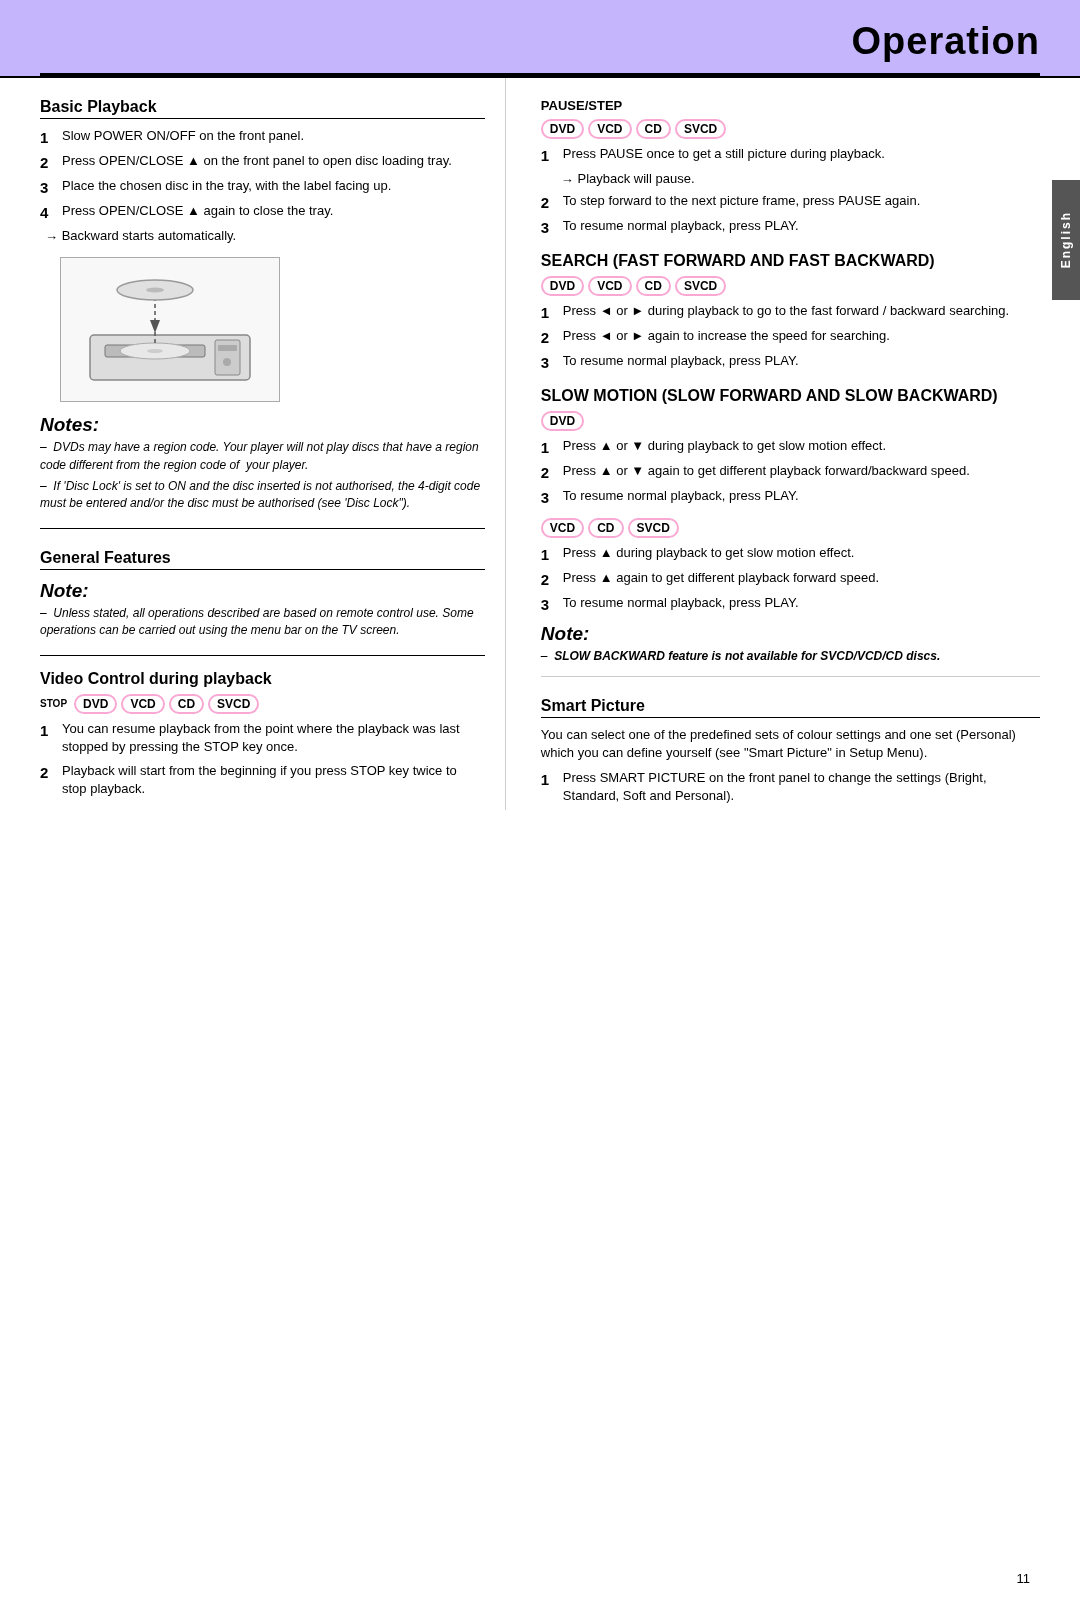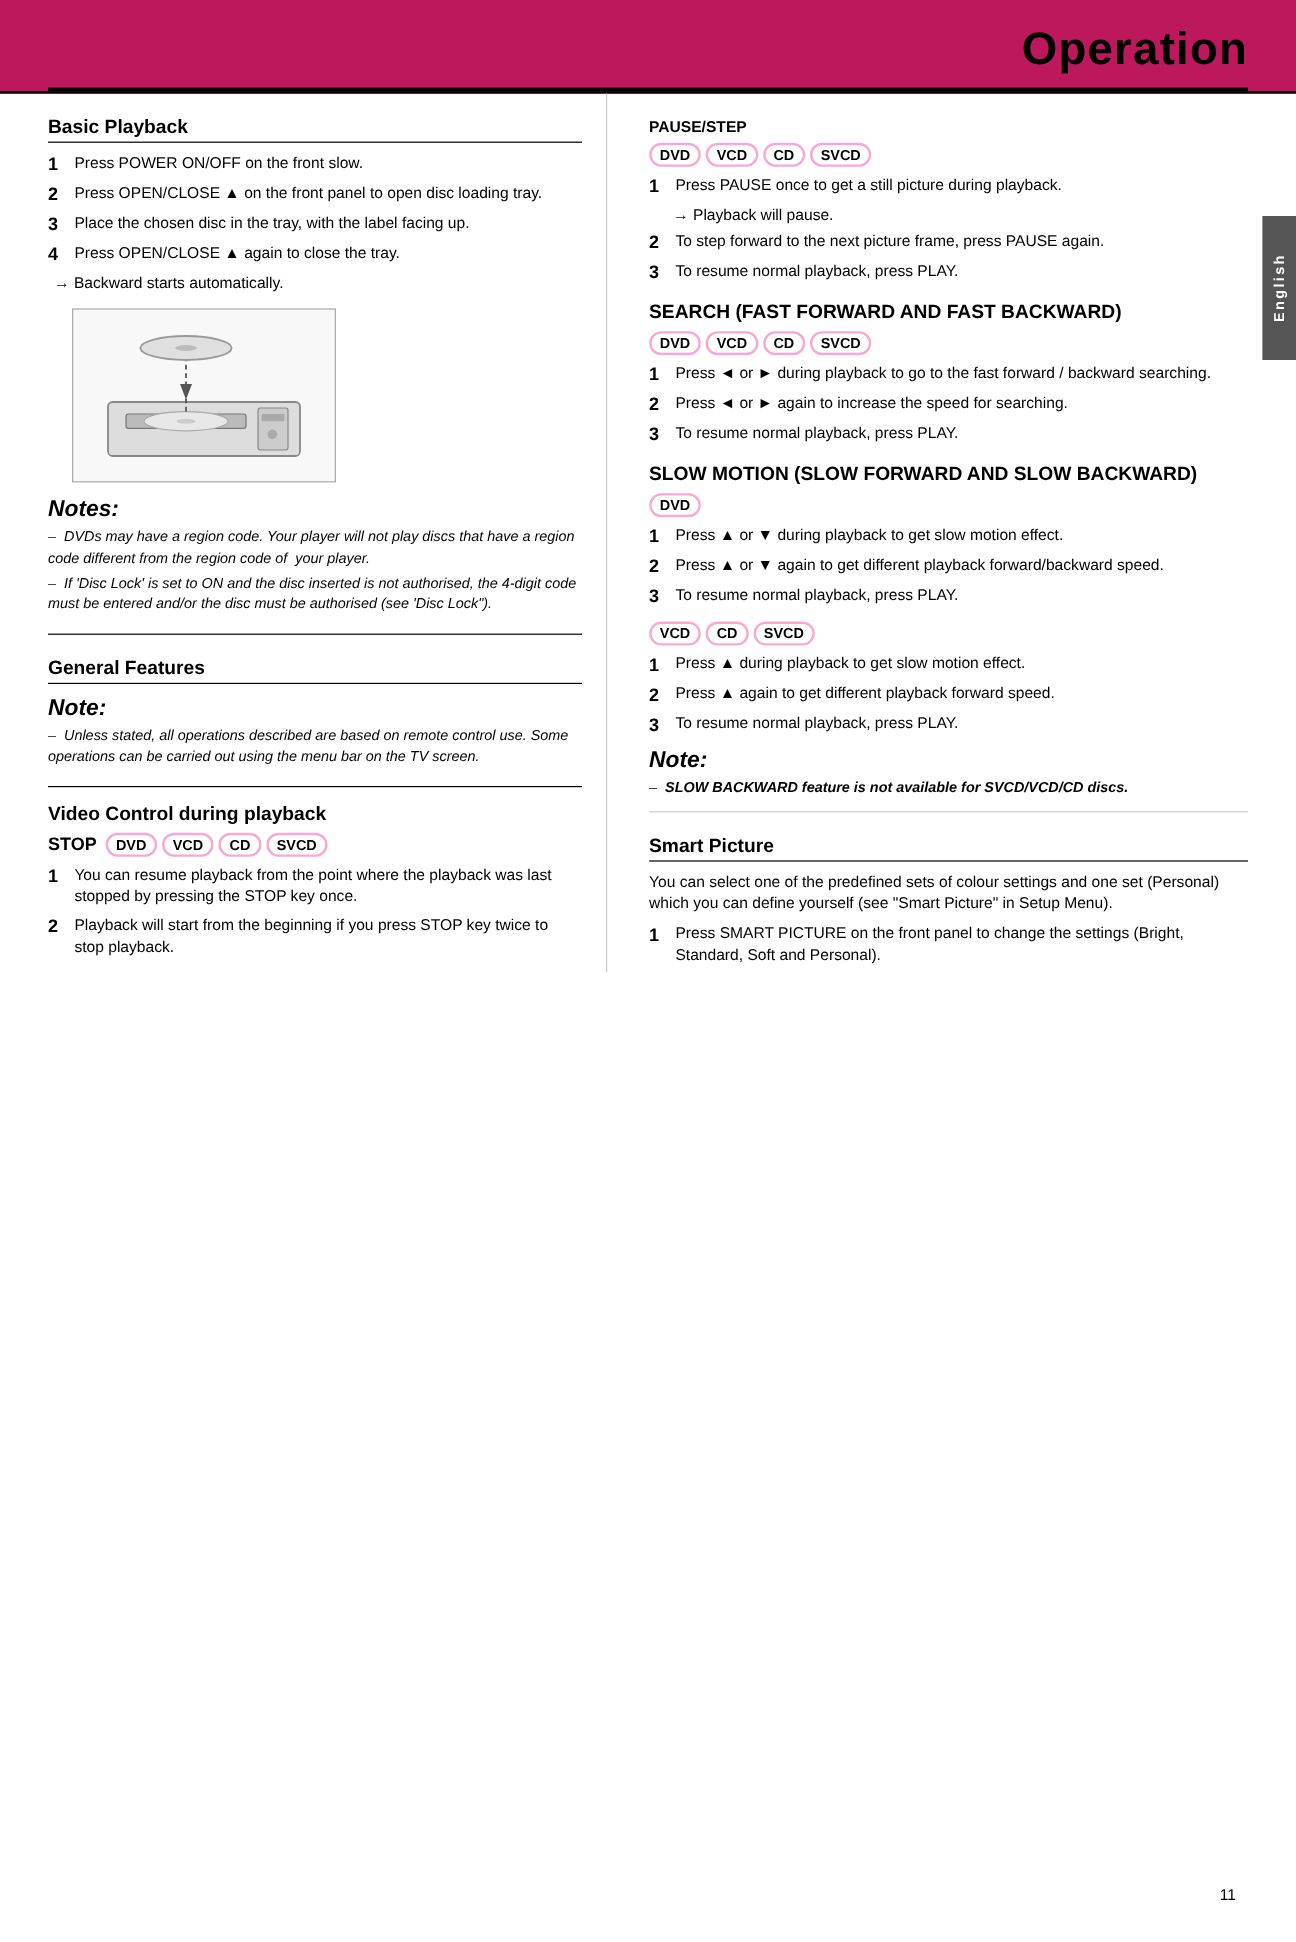--- a/index.html
+++ b/index.html
@@ -31,21 +31,21 @@
       font-size: 12px;
       font-weight: bold;
       writing-mode: vertical-rl;
       text-orientation: mixed;
       transform: rotate(180deg);
       letter-spacing: 2px;
     }
 
     
     .page-header {
-      background: #be185d;
+      background: #c4b5fd;
       padding: 20px 40px 0 40px;
       text-align: right;
       border-bottom: 2px solid #000;
       margin-bottom: 0;
     }
 
     .page-title {
       font-size: 38px;
       font-weight: bold;
       color: #000;
@@ -170,21 +170,21 @@
       border: 2px solid #f9a8d4;
       border-radius: 12px;
       padding: 1px 7px;
       font-size: 12px;
       font-weight: bold;
       display: inline-flex;
       align-items: center;
     }
 
     .stop-label {
-      font-size: 15px;
+      font-size: 10px;
       font-weight: bold;
       margin-right: 3px;
     }
 
     .section-divider {
       border: none;
       border-top: 1px solid #000;
       margin: 15px 0 5px 0;
     }
 
@@ -214,21 +214,21 @@
 
 <div class="content-area">
 
   <div class="left-column">
 
     <div>
       <div class="section-title">Basic Playback</div>
       <ol class="numbered-list">
         <li>
           <span class="list-number">1</span>
-          <span class="list-text">Press POWER ON/OFF on the front slow.</span>
+          <span class="list-text">Slow POWER ON/OFF on the front panel.</span>
         </li>
         <li>
           <span class="list-number">2</span>
           <span class="list-text">Press OPEN/CLOSE ▲ on the front panel to open disc loading tray.</span>
         </li>
         <li>
           <span class="list-number">3</span>
           <span class="list-text">Place the chosen disc in the tray, with the label facing up.</span>
         </li>
         <li>

